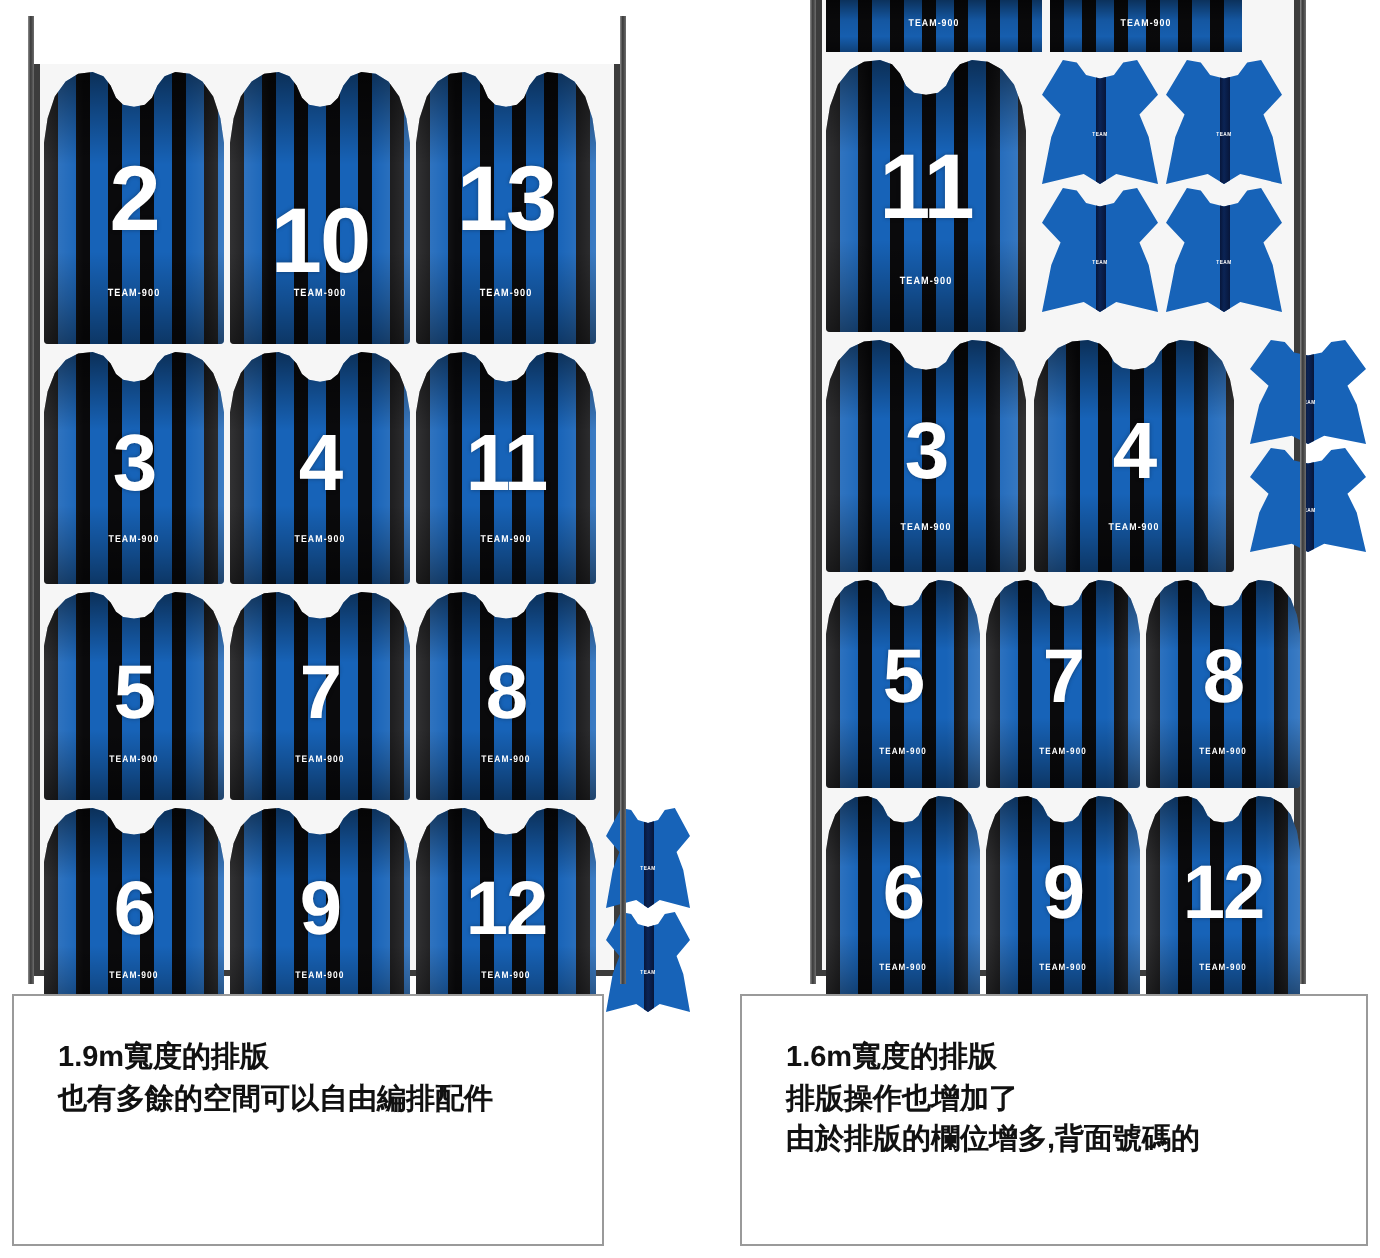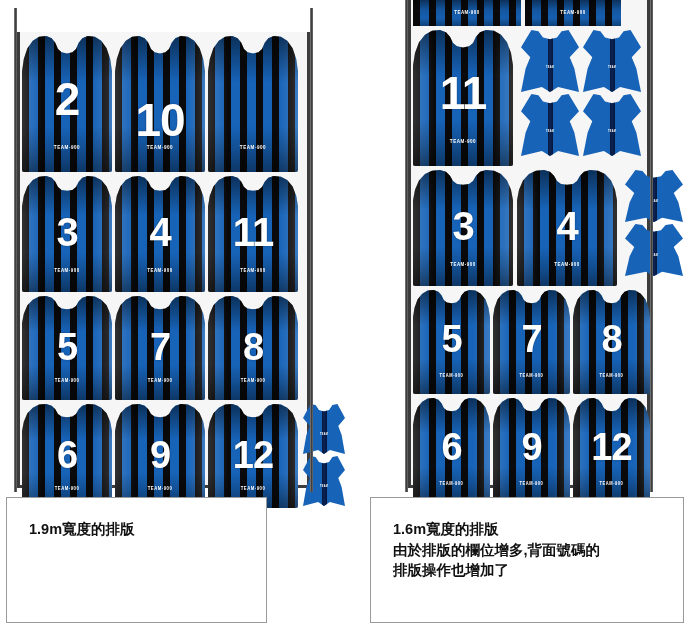--- a/index.html
+++ b/index.html
@@ -158,21 +158,21 @@
     position: absolute;
     border: 1px solid #9a9a9a;
     background: #ffffff;
     color: #111111;
     font-family: "Liberation Sans", "DejaVu Sans", sans-serif;
     font-size: 14.5px;
     line-height: 1.42;
     font-weight: 600;
     padding: 21px 0 0 22px;
   }
-  #caption-left  { left: 6px;   top: 497px; width: 261px; height: 126px; }
+  #caption-left  { left: 6px;   top: 497px; width: 296px; height: 126px; }
   #caption-right { left: 370px; top: 497px; width: 314px; height: 126px; }
   .caption p { margin: 0; white-space: nowrap; }
 </style>
 </head>
 <body>
 
 <div class="stage">
 
   <div class="panel" id="panel-left">
     <div class="rail left"></div>
@@ -182,20 +182,21 @@
           <div class="row" style="left: 2px; top: 4px; right: 2px; height: 136px;">
             <div class="jersey" style="position: absolute; left: 0px; top: 0px; width: 90px; height: 136px;">
               <div class="num" style="font-size: 46px; top: 40px;">2</div>
               <div class="wordmark" style="font-size: 5.2px; bottom: 22px;">TEAM-900</div>
             </div>
             <div class="jersey" style="position: absolute; left: 93px; top: 0px; width: 90px; height: 136px;">
               <div class="num" style="font-size: 46px; top: 40px; margin-top: 21px;">10</div>
               <div class="wordmark" style="font-size: 5.2px; bottom: 22px;">TEAM-900</div>
             </div>
             <div class="jersey" style="position: absolute; left: 186px; top: 0px; width: 90px; height: 136px;">
+              <div class="num" style="font-size: 46px; top: 40px;">13</div>
               <div class="wordmark" style="font-size: 5.2px; bottom: 22px;">TEAM-900</div>
             </div>
           </div>
           <div class="row" style="left: 2px; top: 144px; right: 2px; height: 116px;">
             <div class="jersey" style="position: absolute; left: 0px; top: 0px; width: 90px; height: 116px;">
               <div class="num" style="font-size: 40px; top: 36px;">3</div>
               <div class="wordmark" style="font-size: 5px; bottom: 19px;">TEAM-900</div>
             </div>
             <div class="jersey" style="position: absolute; left: 93px; top: 0px; width: 90px; height: 116px;">
               <div class="num" style="font-size: 40px; top: 36px;">4</div>
@@ -318,21 +319,22 @@
               <div class="num" style="font-size: 38px; top: 30px;">12</div>
               <div class="wordmark" style="font-size: 4.6px; bottom: 16px;">TEAM-900</div>
             </div>
           </div>
         </div>
     </div>
   </div>
 
   <div class="caption" id="caption-left">
     <p>1.9m寬度的排版</p>
+    <p>也有多餘的空間可以自由編排配件</p>
   </div>
 
   <div class="caption" id="caption-right">
     <p>1.6m寬度的排版</p>
+    <p>排版操作也增加了</p>
     <p>由於排版的欄位增多,背面號碼的</p>
-    <p>排版操作也增加了</p>
   </div>
 
 </div>
 
 </body></html>

